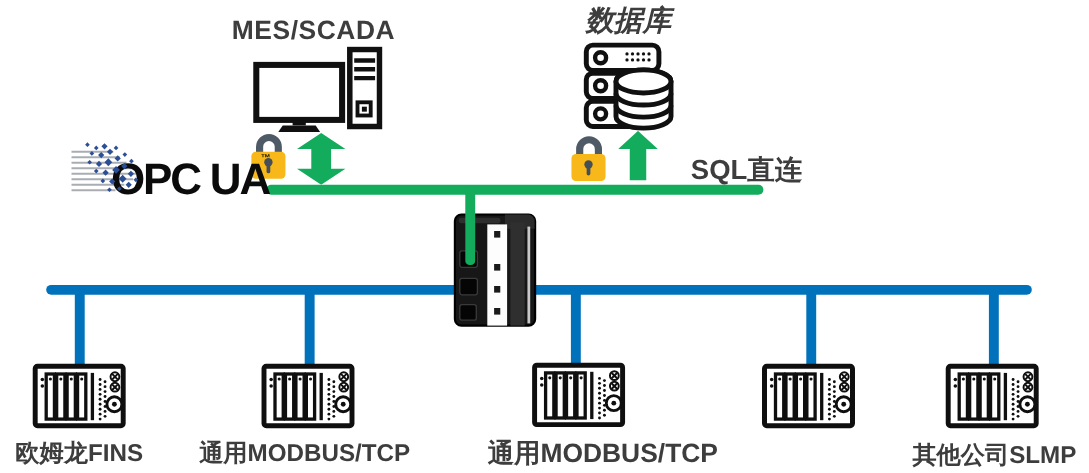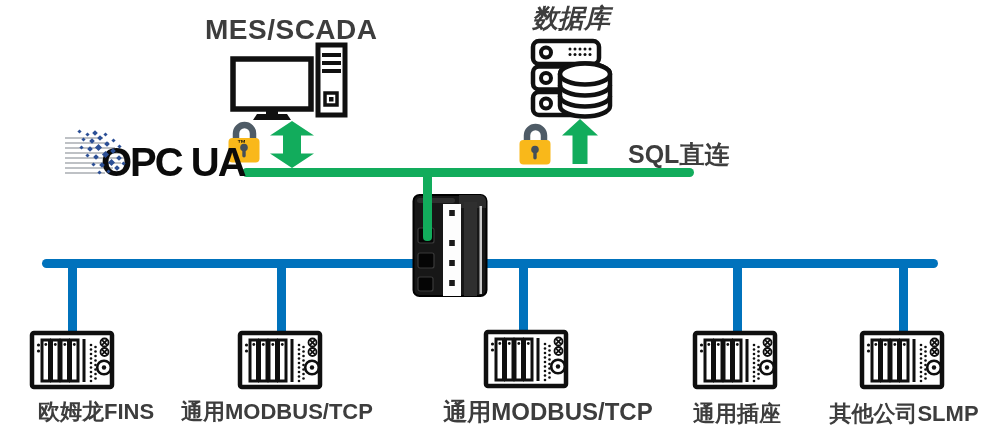--- a/index.html
+++ b/index.html
@@ -5,21 +5,21 @@
   html,body{margin:0;padding:0;background:#ffffff;}
   #stage{
     position:relative;width:990px;height:430px;background:#ffffff;overflow:hidden;
     font-family:"Liberation Sans","DejaVu Sans",sans-serif;
   }
   .abs{position:absolute;}
   .label{
     color:#3D3D3D;font-weight:700;text-align:center;white-space:nowrap;
     font-family:"Liberation Sans","DejaVu Sans",sans-serif;
   }
-  .toplabel{font-size:28px;letter-spacing:.5px;}
+  .toplabel{font-size:24px;letter-spacing:.5px;}
   .dblabel{font-size:26px;}
   .sqllabel{font-size:25px;margin-top:11px;}
   .plclabel{font-size:22px;}
   .plclabel.big{font-size:24px;}
   .hline-green{background:#12AC5C;height:9px;border-radius:4.5px;}
   .vline-green{background:#12AC5C;width:9px;border-radius:0 0 4px 4px;}
   .hline-blue{background:#0072BC;height:9px;border-radius:4.5px;}
   .vline-blue{background:#0072BC;width:9px;}
   svg{display:block;}
 </style>
@@ -428,19 +428,18 @@
           <line x1="78.1" y1="9.9" x2="72.9" y2="15.1"></line>
         <circle cx="75.5" cy="22" r="4"></circle>
           <line x1="72.9" y1="19.4" x2="78.1" y2="24.6"></line>
           <line x1="78.1" y1="19.4" x2="72.9" y2="24.6"></line>
       </g>
       <circle cx="75" cy="37.5" r="6.8" fill="#fff" stroke="#0f0f0f" stroke-width="2.6"></circle>
       <circle cx="75" cy="37.5" r="2.2" fill="#0f0f0f"></circle>
     </svg>
   </div>
 
-  <div class="abs label plclabel" style="left:0px;top:397px;width:144px;margin-left:24px;">欧姆龙FINS</div>
+  <div class="abs label plclabel" style="left:0px;top:397px;width:144px;">欧姆龙FINS</div>
   <div class="abs label plclabel" style="left:171px;top:397px;width:212px;">通用MODBUS/TCP</div>
   <div class="abs label plclabel big" style="left:426px;top:396px;width:244px;">通用MODBUS/TCP</div>
-  <div class="abs label plclabel" style="left:677px;top:399px;width:120px;">通用插座</div>
   <div class="abs label plclabel" style="left:814px;top:399px;width:180px;">其他公司SLMP</div>
 
 </div>
 
 </body></html>

